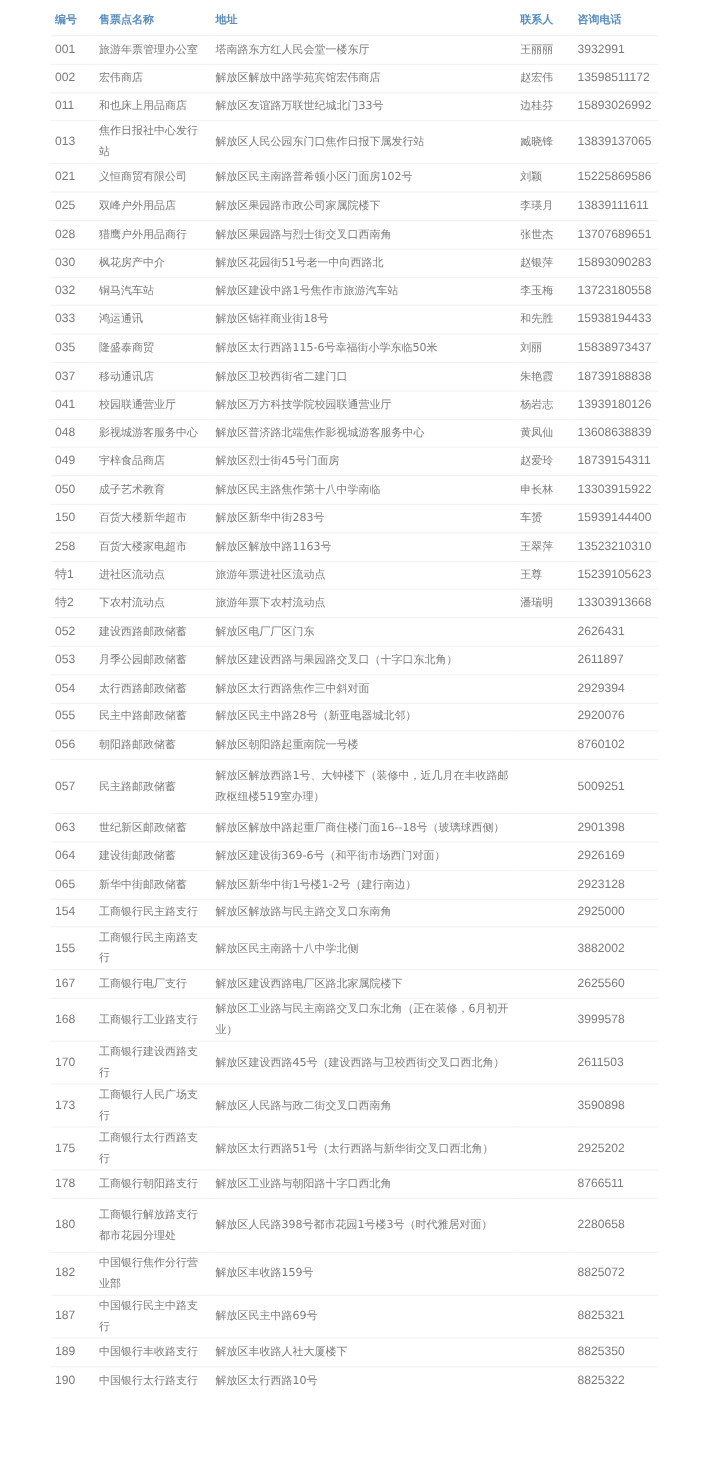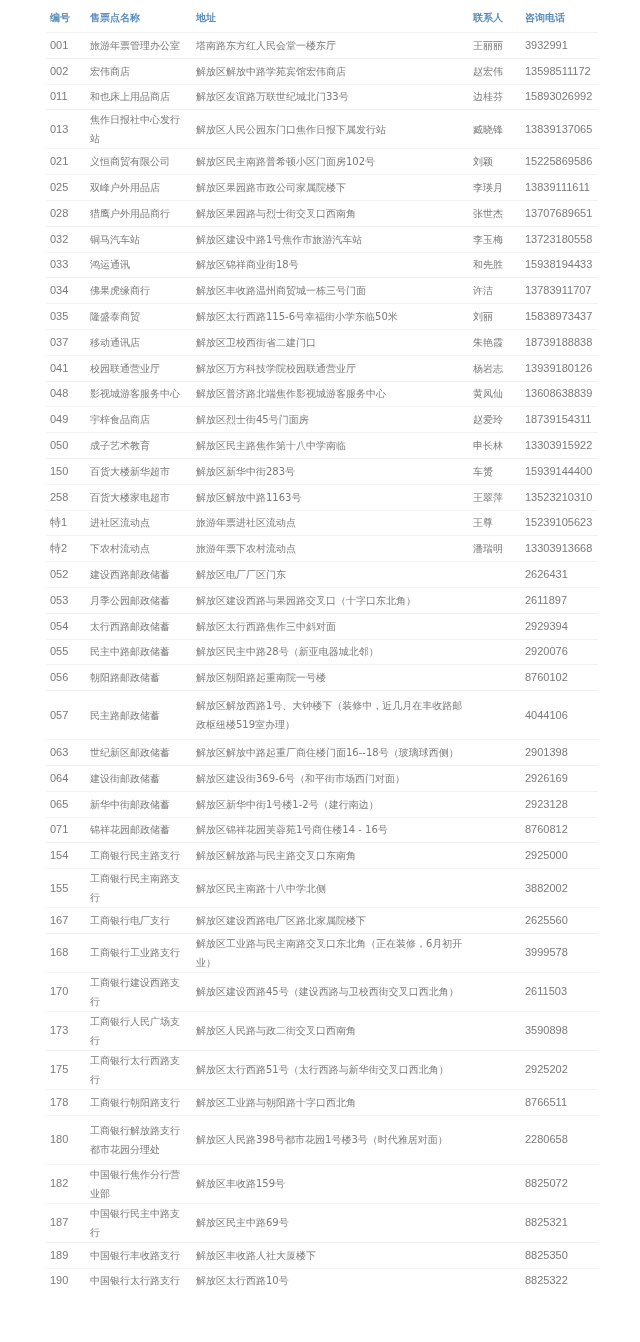--- a/index.html
+++ b/index.html
@@ -104,41 +104,41 @@
           <td class="phone">13839111611</td>
         </tr>
         <tr>
           <td class="id">028</td>
           <td>猎鹰户外用品商行</td>
           <td>解放区果园路与烈士街交叉口西南角</td>
           <td>张世杰</td>
           <td class="phone">13707689651</td>
         </tr>
         <tr>
+          <td class="id">030</td>
+          <td>枫花房产中介</td>
+          <td>解放区花园街51号老一中向西路北</td>
+          <td>赵银萍</td>
+          <td class="phone">15893090283</td>
+        </tr>
+        <tr>
           <td class="id">032</td>
           <td>铜马汽车站</td>
           <td>解放区建设中路1号焦作市旅游汽车站</td>
           <td>李玉梅</td>
           <td class="phone">13723180558</td>
         </tr>
         <tr>
           <td class="id">033</td>
           <td>鸿运通讯</td>
           <td>解放区锦祥商业街18号</td>
           <td>和先胜</td>
           <td class="phone">15938194433</td>
         </tr>
         <tr>
-          <td class="id">034</td>
-          <td>佛果虎缘商行</td>
-          <td>解放区丰收路温州商贸城一栋三号门面</td>
-          <td>许洁</td>
-          <td class="phone">13783911707</td>
-        </tr>
-        <tr>
           <td class="id">035</td>
           <td>隆盛泰商贸</td>
           <td>解放区太行西路115-6号幸福街小学东临50米</td>
           <td>刘丽</td>
           <td class="phone">15838973437</td>
         </tr>
         <tr>
           <td class="id">037</td>
           <td>移动通讯店</td>
           <td>解放区卫校西街省二建门口</td>
@@ -234,21 +234,21 @@
           <td>朝阳路邮政储蓄</td>
           <td>解放区朝阳路起重南院一号楼</td>
           <td></td>
           <td class="phone">8760102</td>
         </tr>
         <tr class="tall">
           <td class="id">057</td>
           <td>民主路邮政储蓄</td>
           <td>解放区解放西路1号、大钟楼下（装修中，近几月在丰收路邮政枢纽楼519室办理）</td>
           <td></td>
-          <td class="phone">4044106</td>
+          <td class="phone">5009251</td>
         </tr>
         <tr>
           <td class="id">063</td>
           <td>世纪新区邮政储蓄</td>
           <td>解放区解放中路起重厂商住楼门面16--18号（玻璃球西侧）</td>
           <td></td>
           <td class="phone">2901398</td>
         </tr>
         <tr>
           <td class="id">064</td>
@@ -256,27 +256,20 @@
           <td>解放区建设街369-6号（和平街市场西门对面）</td>
           <td></td>
           <td class="phone">2926169</td>
         </tr>
         <tr>
           <td class="id">065</td>
           <td>新华中街邮政储蓄</td>
           <td>解放区新华中街1号楼1-2号（建行南边）</td>
           <td></td>
           <td class="phone">2923128</td>
-        </tr>
-        <tr>
-          <td class="id">071</td>
-          <td>锦祥花园邮政储蓄</td>
-          <td>解放区锦祥花园芙蓉苑1号商住楼14 - 16号</td>
-          <td></td>
-          <td class="phone">8760812</td>
         </tr>
         <tr>
           <td class="id">154</td>
           <td>工商银行民主路支行</td>
           <td>解放区解放路与民主路交叉口东南角</td>
           <td></td>
           <td class="phone">2925000</td>
         </tr>
         <tr>
           <td class="id">155</td>

